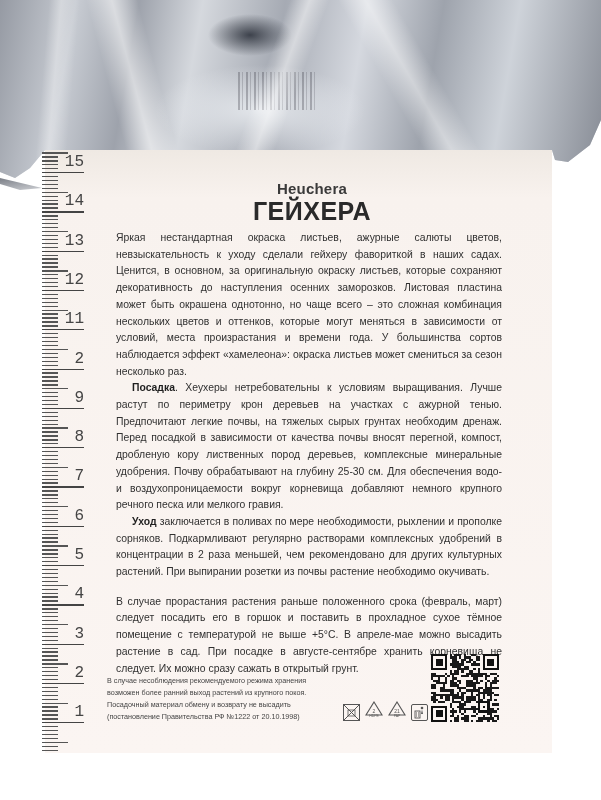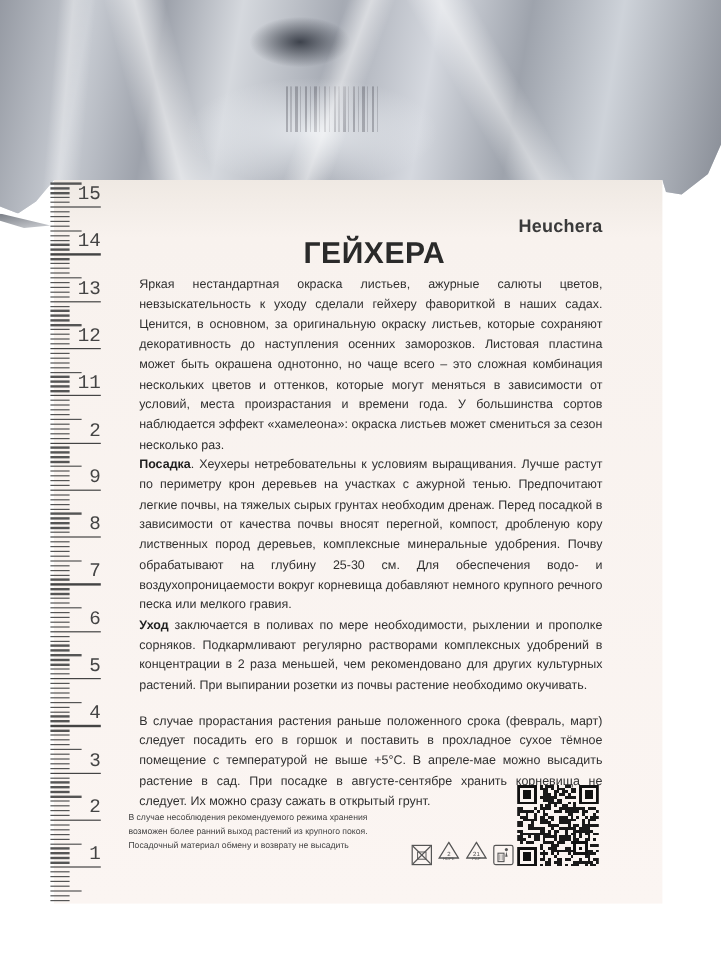--- a/index.html
+++ b/index.html
@@ -48,24 +48,24 @@
   .tick.small { width: 16px; }
   .tick.half { width: 26px; }
   .tick.major { width: 42px; background: #444; }
   .ruler-num {
     position: absolute; left: 22px; width: 22px; text-align: right;
     font-size: 16px; color: #444; font-family: Liberation Mono, monospace;
   }
 
   
   .content { position: absolute; left: 116px; top: 180px; width: 386px; color: #2c2c2c; }
-  .latin-name { text-align: right; font-weight: bold; font-size: 15px; color: #3a3a3a; letter-spacing: 0.2px; margin-left: 6px; }
+  .latin-name { text-align: center; font-weight: bold; font-size: 15px; color: #3a3a3a; letter-spacing: 0.2px; margin-left: 6px; }
   .title { text-align: center; font-weight: bold; font-size: 25px; color: #2a2a2a; margin-top: 0px; letter-spacing: 0.5px; margin-left: 6px; }
   .para { font-size: 10.4px; line-height: 16.7px; text-align: justify; margin-top: 4px; color: #303030; }
-  .para b { font-weight: bold; color: #1f1f1f; }
+  .para b { font-weight: bold; color: #1f1f1f; margin-left: 16px; }
   .para.note { margin-top: 13px; }
   .para.tight { margin-top: 0; }
 
   .footer-text {
     position: absolute; left: 107px; top: 675px; width: 240px;
     font-size: 7.2px; line-height: 12px; color: #444;
   }
 
   .icons { position: absolute; left: 343px; top: 701px; height: 20px; display: flex; align-items: flex-end; gap: 5px; }
   .icon-box { width: 17px; height: 17px; border: 1.2px solid #555; position: relative; }
@@ -268,20 +268,21 @@
   <p class="para tight"><b>Уход</b><span> заключается в поливах по мере необходимости, рыхлении и прополке сорняков. Подкармливают регулярно растворами комплексных удобрений в концентрации в 2 раза меньшей, чем рекомендовано для других культурных растений. При выпирании розетки из почвы растение необходимо окучивать.</span></p>
 
 
   <p class="para note">В случае прорастания растения раньше положенного срока (февраль, март) следует посадить его в горшок и поставить в прохладное сухое тёмное помещение с температурой не выше +5°С. В апреле-мае можно высадить растение в сад. При посадке в августе-сентябре хранить корневища не следует. Их можно сразу сажать в открытый грунт.</p>
 </div>
 
 <div class="footer-text">
   <div>В случае несоблюдения рекомендуемого режима хранения</div>
   <div>возможен более ранний выход растений из крупного покоя.</div>
   <div>Посадочный материал обмену и возврату не высадить</div>
+  <div>(постановление Правительства РФ №1222 от 20.10.1998)</div>
 </div>
 
 <div class="icons">
   <div class="icon-box">
     <svg width="15" height="15" viewBox="0 0 15 15">
       <line x1="0" y1="0" x2="15" y2="15" stroke="#555" stroke-width="1"></line>
       <line x1="15" y1="0" x2="0" y2="15" stroke="#555" stroke-width="1"></line>
       <rect x="4" y="5" width="7" height="6" fill="none" stroke="#555" stroke-width="0.8"></rect>
     </svg>
   </div>

